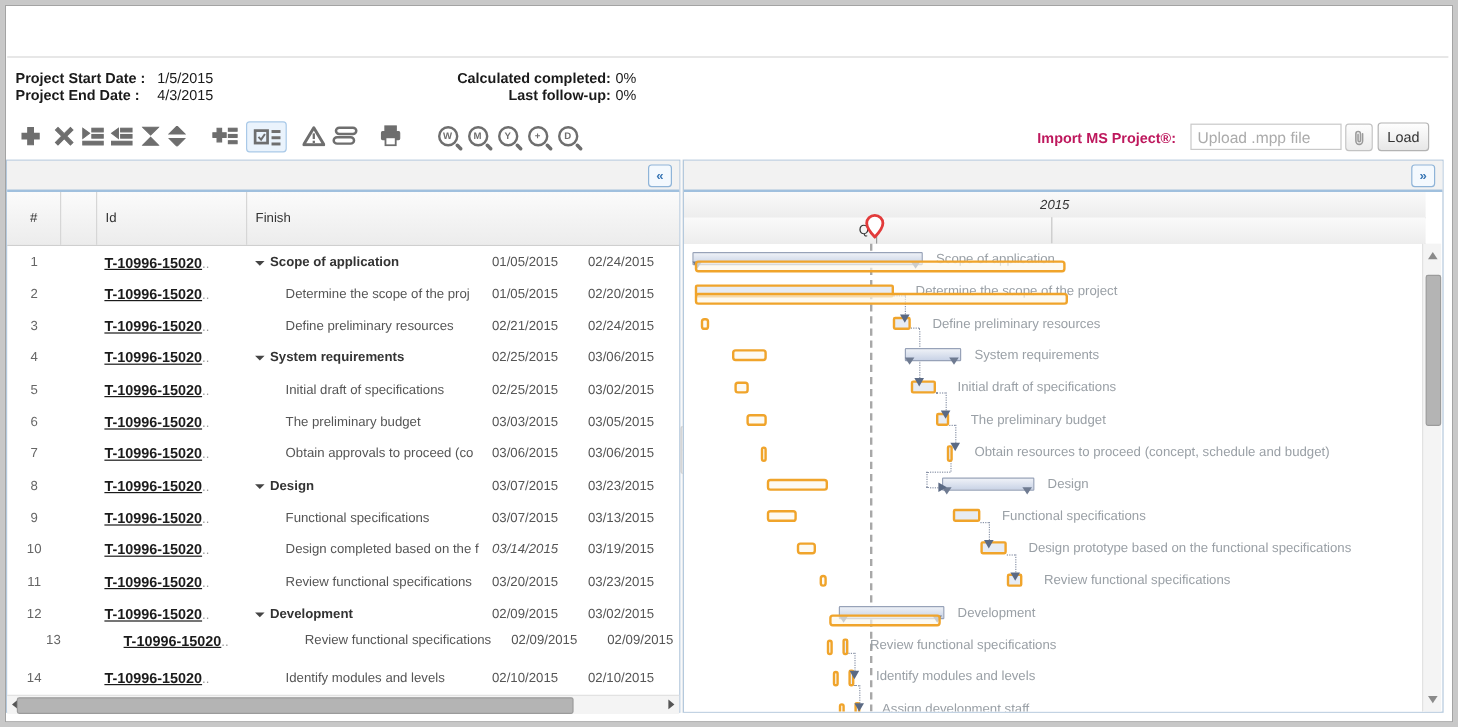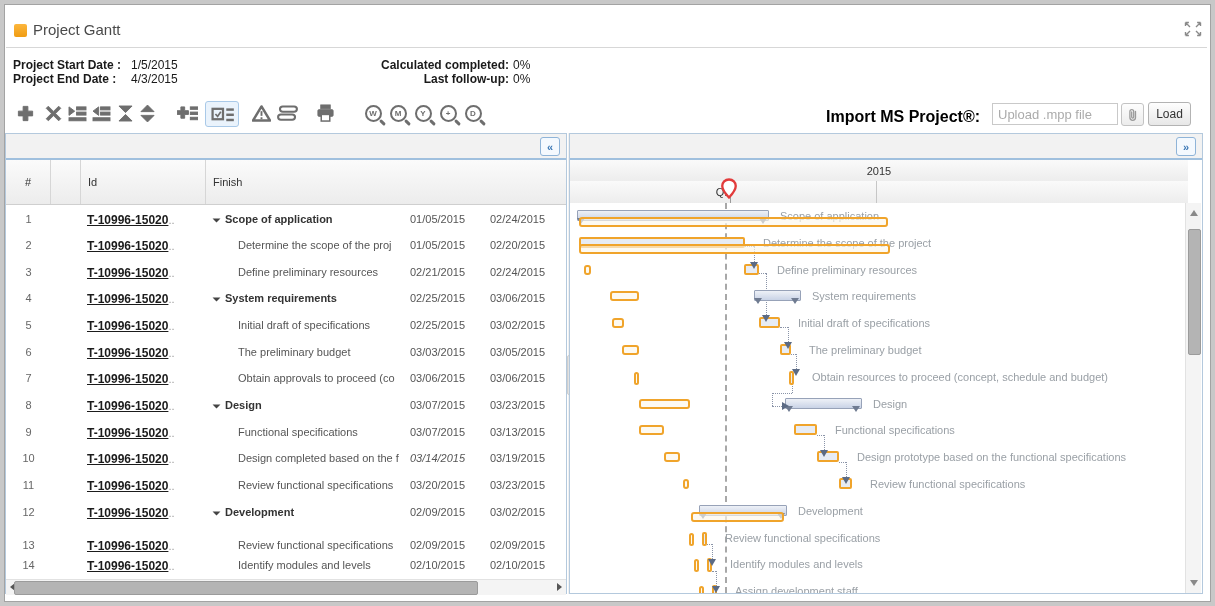--- a/index.html
+++ b/index.html
@@ -19,21 +19,21 @@
   .info-value{position:absolute;font-size:12px;color:#1a1a1a;white-space:nowrap;}
 
   
   .toolbar{position:absolute;left:0;top:92px;width:100%;height:36px;}
   .tbi{position:absolute;top:4px;width:24px;height:24px;display:flex;align-items:center;justify-content:center;cursor:pointer;}
   .tbi svg{fill:#6e6e6e;stroke:#6e6e6e;}
   .selbox{border:1px solid #a9c9e8;background:#eaf3fc;border-radius:3px;}
   .mag{width:13px;height:13px;border:2px solid #6e6e6e;border-radius:50%;position:relative;
        font-size:8px;font-weight:bold;color:#6e6e6e;display:flex;align-items:center;justify-content:center;}
   .mag::after{content:'';position:absolute;width:7px;height:3px;background:#6e6e6e;right:-6px;bottom:-4px;transform:rotate(45deg);border-radius:2px;}
-  .import-label{position:absolute;right:230px;top:11px;font-size:16px;font-weight:bold;color:#000000;}
+  .import-label{position:absolute;right:230px;top:11px;font-size:12px;font-weight:bold;color:#be185d;}
   .upload-input{position:absolute;right:92px;top:6px;width:114px;height:18px;border:1px solid #c9c9c9;font-size:13px;color:#8a8a8a;padding:1px 5px;font-family:"Liberation Sans",sans-serif;}
   .upload-input::placeholder{color:#ababab;}
   .clip-btn{position:absolute;right:66px;top:6px;width:21px;height:21px;border:1px solid #c3c3c3;border-radius:3px;background:linear-gradient(#fdfdfd,#ececec);display:flex;align-items:center;justify-content:center;cursor:pointer;}
   .load-btn{position:absolute;right:19px;top:5px;width:41px;height:22px;border:1px solid #b3b3b3;border-radius:3px;background:linear-gradient(#fefefe,#e7e7e7);font-size:12px;color:#333;display:flex;align-items:center;justify-content:center;cursor:pointer;}
 
   
   .panel{position:absolute;top:128px;height:461px;border:1px solid #b4c9dd;background:#fff;box-sizing:border-box;}
   .panel-strip{position:absolute;left:0;top:0;width:100%;height:24px;background:#f2f2f2;border-bottom:1px solid #e0e0e0;}
   .blue-line{position:absolute;left:0;top:24px;width:100%;height:2px;background:#a0c0de;}
   .mini-btn{position:absolute;top:3px;width:18px;height:17px;border:1px solid #8fb4d8;border-radius:3px;background:#f4f9fe;color:#3a77b5;font-size:11px;font-weight:bold;display:flex;align-items:center;justify-content:center;cursor:pointer;}
@@ -56,21 +56,21 @@
   .hscroll{position:absolute;left:0;top:445px;width:560px;height:15px;background:#f4f4f4;border-top:1px solid #e2e2e2;}
   .hs-thumb{position:absolute;left:8px;top:1px;width:462px;height:12px;background:#b4b4b4;border:1px solid #9b9b9b;border-radius:2px;cursor:pointer;}
   .hs-arrow{position:absolute;top:3px;width:0;height:0;cursor:pointer;}
 
   
   .splitter{position:absolute;left:563px;top:128px;width:5px;height:461px;background:#f0f0f0;cursor:col-resize;}
   .split-handle{position:absolute;left:-1px;top:222px;width:7px;height:38px;background:#e2e2e2;border:1px solid #cfcfcf;border-radius:2px;display:flex;align-items:center;justify-content:center;}
   .split-arrow{width:0;height:0;border-top:4px solid transparent;border-bottom:4px solid transparent;border-right:5px solid #333;}
 
   
-  .year-row{position:absolute;left:0;top:26px;width:618px;height:21px;background:linear-gradient(#fafafa,#ededed);border-bottom:1px solid #cccccc;font-size:11px;color:#333;display:flex;align-items:center;justify-content:center;}
+  .year-row{position:absolute;left:0;top:26px;width:618px;height:21px;background:linear-gradient(#fafafa,#ededed);border-bottom:1px solid #cccccc;font-size:11px;color:#333;display:flex;align-items:center;justify-content:center;font-style:italic;}
   .q-row{position:absolute;left:0;top:47px;width:618px;height:22px;background:linear-gradient(#fafafa,#ededed);border-bottom:1px solid #c6c6c6;}
   .q-cell{position:absolute;top:0;height:22px;font-size:11px;color:#333;display:flex;align-items:center;justify-content:center;box-sizing:border-box;}
   .pin{position:absolute;z-index:6;}
   .pin-stem{position:absolute;width:1px;height:7px;background:#9a9a9a;z-index:5;}
 
   
   .gantt-body{position:absolute;left:0;top:69px;width:617px;height:390px;overflow:hidden;background:#fff;}
   .today{position:absolute;top:0;bottom:0;width:0;border-left:2px dashed #a8a8a8;z-index:1;}
   .bar-task{position:absolute;height:7px;background:#e7ecf4;border:2px solid #f0a42b;border-radius:2px;z-index:3;cursor:pointer;}
   .bar-base{position:absolute;height:6px;background:rgba(252,247,235,.65);border:2px solid #f0a42b;border-radius:3px;z-index:4;cursor:pointer;}
@@ -88,34 +88,20 @@
   .vs-thumb{position:absolute;left:2px;top:26px;width:11px;height:124px;background:#b4b4b4;border:1px solid #9b9b9b;border-radius:2px;cursor:pointer;}
   .vs-up{position:absolute;left:4px;top:7px;width:0;height:0;border-left:4px solid transparent;border-right:4px solid transparent;border-bottom:6px solid #8a8a8a;cursor:pointer;}
   .vs-down{position:absolute;left:4px;bottom:7px;width:0;height:0;border-left:4px solid transparent;border-right:4px solid transparent;border-top:6px solid #8a8a8a;cursor:pointer;}
 </style>
 </head>
 <body>
 
 <div class="stage">
   <div class="window">
 
-    <div class="titlebar">
-      <div class="app-icon"></div>
-      <div class="app-title">Project Gantt</div>
-      <div class="win-expand">
-        <svg width="18" height="16" viewBox="0 0 18 16">
-          <g stroke="#8a8a8a" stroke-width="1.4" fill="#8a8a8a">
-            <path d="M6 6 1.5 1.5M1.5 1.5h3.4M1.5 1.5v3.4"></path>
-            <path d="M12 6l4.5-4.5M16.5 1.5h-3.4M16.5 1.5v3.4"></path>
-            <path d="M6 10l-4.5 4.5M1.5 14.5h3.4M1.5 14.5v-3.4"></path>
-            <path d="M12 10l4.5 4.5M16.5 14.5h-3.4M16.5 14.5v-3.4"></path>
-          </g>
-        </svg>
-      </div>
-    </div>
     <div class="hline"></div>
 
     <div class="info-label" style="left:8px;top:53px;">Project Start Date :</div>
     <div class="info-value" style="left:126px;top:53px;">1/5/2015</div>
     <div class="info-label" style="left:8px;top:67px;">Project End Date :</div>
     <div class="info-value" style="left:126px;top:67px;">4/3/2015</div>
     <div class="info-label" style="left:364px;top:53px;width:140px;text-align:right;">Calculated completed:</div>
     <div class="info-value" style="left:508px;top:53px;">0%</div>
     <div class="info-label" style="left:364px;top:67px;width:140px;text-align:right;">Last follow-up:</div>
     <div class="info-value" style="left:508px;top:67px;">0%</div>
@@ -326,21 +312,21 @@
             <div class="gc gc-date" style="width: 82px;">03/23/2015</div>
           </div>
           <div class="g-row" style="top: 293.15px;">
             <div class="gc gc-num" style="width: 45px;">12</div>
             <div class="gc " style="width: 30px;"></div>
             <div class="gc gc-id" style="width: 125px; padding-left: 6px; box-sizing: border-box;"><a href="#">T-10996-15020</a><span class="ell">..</span></div>
             <div class="gc gc-name parent" style="width: 198px;"><span class="tri-exp"></span>Development</div>
             <div class="gc gc-date" style="width: 80px;">02/09/2015</div>
             <div class="gc gc-date" style="width: 82px;">03/02/2015</div>
           </div>
-          <div class="g-row" style="top: 326px;">
+          <div class="g-row" style="top: 315px; margin-left: 16px;">
             <div class="gc gc-num" style="width: 45px;">13</div>
             <div class="gc " style="width: 30px;"></div>
             <div class="gc gc-id" style="width: 125px; padding-left: 6px; box-sizing: border-box;"><a href="#">T-10996-15020</a><span class="ell">..</span></div>
             <div class="gc gc-name" style="width: 198px; padding-left: 32px;">Review functional specifications</div>
             <div class="gc gc-date" style="width: 80px;">02/09/2015</div>
             <div class="gc gc-date" style="width: 82px;">02/09/2015</div>
           </div>
           <div class="g-row" style="top: 346.45px;">
             <div class="gc gc-num" style="width: 45px;">14</div>
             <div class="gc " style="width: 30px;"></div>

